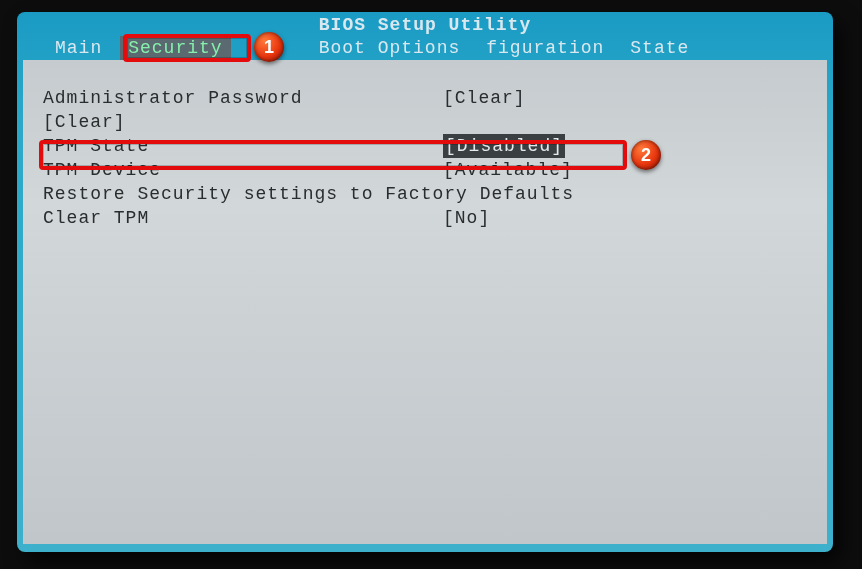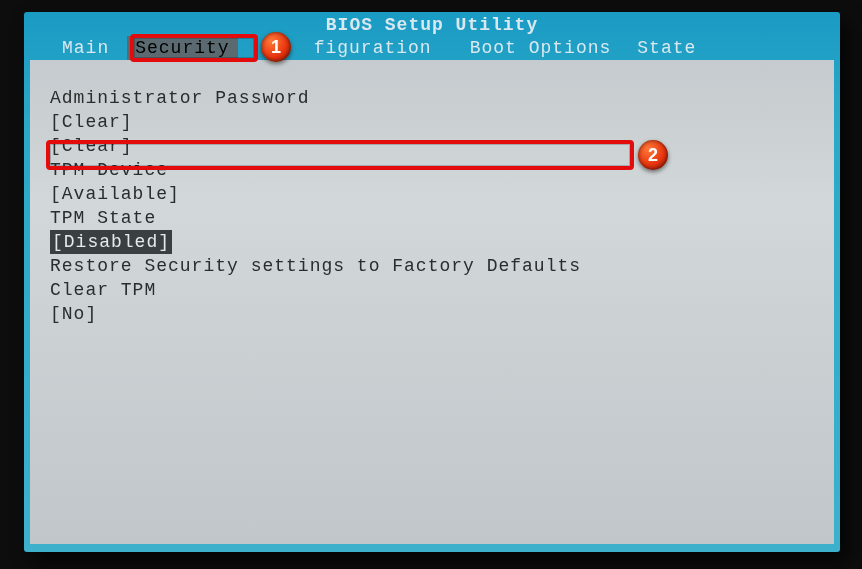--- a/index.html
+++ b/index.html
@@ -8,26 +8,26 @@
     height: 569px;
     background: #0d0d0d;
     font-family: "Courier New", monospace;
     font-size: 18px;
     letter-spacing: 1px;
     position: relative;
     overflow: hidden;
   }
   .bios-outer {
     position: absolute;
-    left: 24px;
+    left: 17px;
     top: 12px;
     width: 816px;
     height: 540px;
     background: linear-gradient(180deg, #1a9bc4 0%, #2ba8c8 20%, #3db0cc 100%);
-    border-radius: 3px;
+    border-radius: 8px;
     filter: drop-shadow(8px 10px 10px rgba(0,0,0,0.7));
   }
   .header {
     height: 48px;
     padding: 2px 0 0 0;
     color: #d9e8ef;
   }
   .title-line {
     text-align: center;
     font-weight: bold;
@@ -39,35 +39,34 @@
     padding-left: 30px;
     line-height: 24px;
     position: relative;
   }
   .tab {
     padding: 0 8px;
     cursor: pointer;
   }
   .tab.selected {
     background: #5b6a70;
-    color: #000000;
+    color: #86efac;
   }
   .content-area {
     background: linear-gradient(180deg, #c5cbce 0%, #d2d7d9 30%, #c0c6ca 100%);
     height: 484px;
     margin: 0 6px 6px 6px;
     padding: 26px 20px;
     color: #2a2d2e;
     position: relative;
   }
   .row {
     display: flex;
     line-height: 24px;
     position: relative;
-    flex-direction: column;
   }
   .row .label {
     width: 400px;
   }
   .row .value {
     width: 200px;
   }
   .row-highlight .value-box {
     background: #3a3f42;
     color: #e3e9ec;
@@ -104,47 +103,47 @@
 <body>
 
 <div class="bios-outer">
 
   <div class="header">
     <div class="title-line">BIOS Setup Utility</div>
     <div class="menu-tabs">
       <div class="tab">Main</div>
       <div class="tab selected">Security</div>
       <div class="tab" style="opacity:0;width:48px"></div>
+      <div class="tab" style="margin-left:12px">Boot Options</div>
       <div class="tab">figuration</div>
-      <div class="tab" style="margin-left:12px">Boot Options</div>
       <div class="tab">State</div>
     </div>
   </div>
 
   <div class="content-area">
 
     <div class="row">
       <span class="label">Administrator Password</span>
       <span class="value">[Clear]</span>
     </div>
 
     <div class="row">
       <span class="value">[Clear]</span>
     </div>
 
-    <div class="row">
-      <span class="label">TPM Device</span>
-      <span class="value">[Available]</span>
-    </div>
-
     <div class="row row-highlight">
       <span class="label">TPM State</span>
       <span class="value">
         <span class="value-box">[Disabled]</span>
       </span>
+    </div>
+
+    <div class="row">
+      <span class="label">TPM Device</span>
+      <span class="value">[Available]</span>
     </div>
 
     <div class="row">
       <span class="label" style="width:auto">Restore Security settings to Factory Defaults</span>
     </div>
 
     <div class="row">
       <span class="label">Clear TPM</span>
       <span class="value">[No]</span>
     </div>

